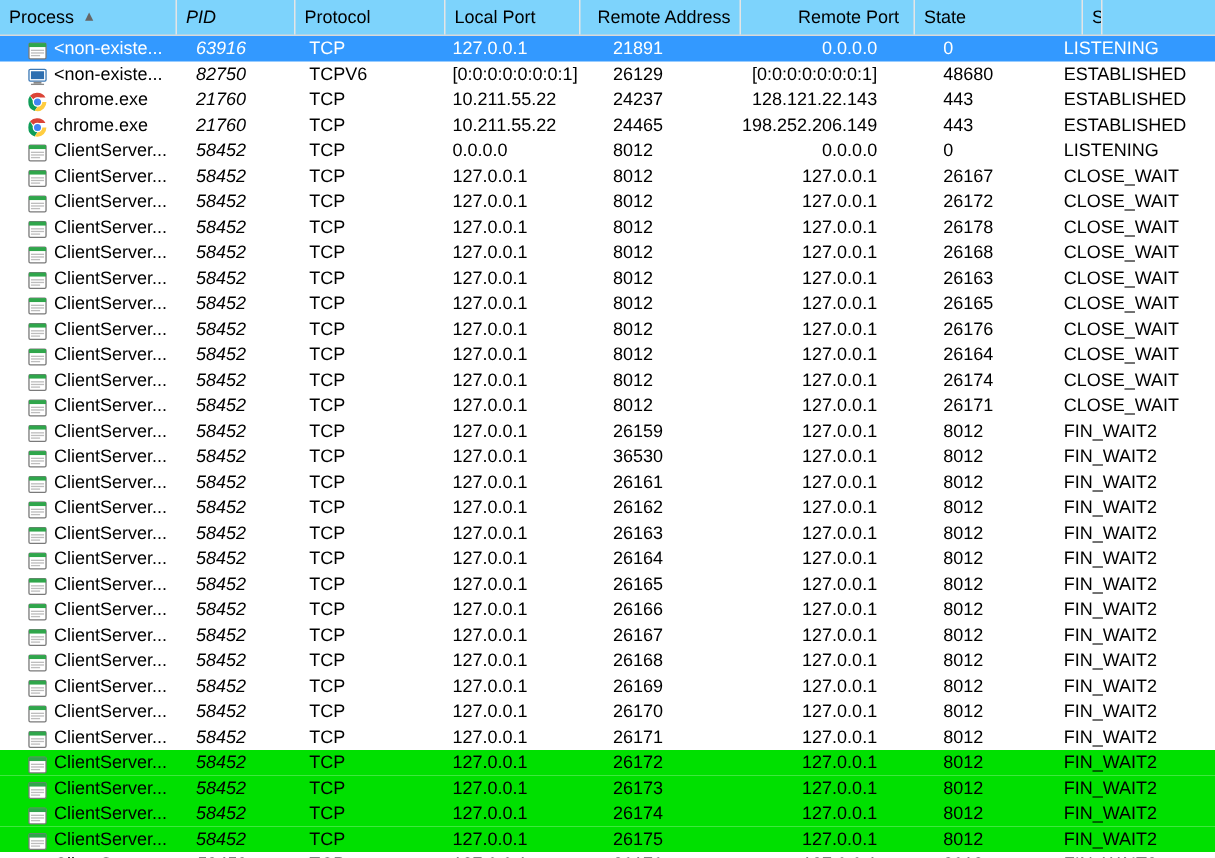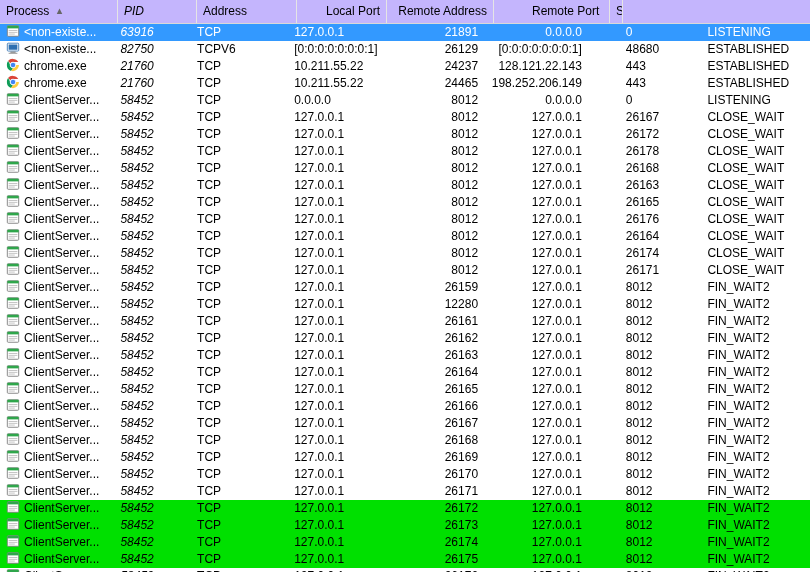--- a/index.html
+++ b/index.html
@@ -11,21 +11,21 @@
     background: #fff;
     width: 810px;
     height: 572px;
     overflow: hidden;
   }
   .header {
     display: flex;
     height: 24px;
     border-bottom: 1px solid #d9d9d9;
     user-select: none;
-    background: #c4b5fd;
+    background: #7dd3fc;
   }
   .hcell {
     position: relative;
     padding: 4px 6px 3px 6px;
     border-right: 1px solid #e5e5e5;
     white-space: nowrap;
     overflow: hidden;
     text-overflow: ellipsis;
   }
   .sort-caret {
@@ -53,57 +53,59 @@
     background: #00e000;
     color: #000;
   }
   .cell {
     padding: 0 6px;
     overflow: hidden;
     text-overflow: ellipsis;
   }
   .cell.first {
     display: flex;
-    align-items: flex-start;
+    align-items: flex-end;
     gap: 4px;
     padding-left: 6px;
+    margin-left: 12px;
   }
   .icon {
     width: 14px;
     height: 14px;
     display: inline-flex;
     align-items: center;
     justify-content: center;
     flex: 0 0 auto;
   }
   .icon svg { width: 14px; height: 14px; display:block; }
   
   .c0 { width: 118px; }
   .c1 { width: 79px; font-style: italic; }
   .c2 { width: 100px; }
   .c3 { width: 112px; }
-  .c4 { width: 90px; text-align: right; }
+  .c4 { width: 90px; }
   .c5 { width: 107px; text-align: right; }
   .c6 { width: 84px; margin-left: 32px; }
   .c7 { width: 112px; }
   .c8 { width: 8px; }
 </style>
 </head>
 <body>
 
 <div class="header">
   <div class="hcell c0">
     <span>Process</span>
     <span class="sort-caret">▴</span>
   </div>
   <div class="hcell c1"><span>PID</span></div>
-  <div class="hcell c2"><span>Address</span></div>
+  <div class="hcell c2"><span>Protocol</span></div>
   <div class="hcell c4"><span>Local Port</span></div>
   <div class="hcell c5"><span>Remote Address</span></div>
   <div class="hcell c6"><span>Remote Port</span></div>
+  <div class="hcell c7"><span>State</span></div>
   <div class="hcell c8"><span>S</span></div>
 </div>
 
 <div class="rows" id="rows-container">
     <div class="row selected">
       <div class="cell first c0">
         <span class="icon">
           <svg viewBox="0 0 16 16">
             <rect x="1.5" y="2" width="13" height="12" rx="1" fill="#fff" stroke="#7a7a7a"></rect>
             <rect x="1.5" y="2" width="13" height="3" fill="#2fa64b"></rect>
@@ -447,21 +449,21 @@
             <rect x="3" y="7" width="10" height="1" fill="#bdbdbd"></rect>
             <rect x="3" y="9" width="10" height="1" fill="#bdbdbd"></rect>
             <rect x="3" y="11" width="7" height="1" fill="#bdbdbd"></rect>
           </svg>
         </span>
         <span>ClientServer...</span>
       </div>
       <div class="cell c1">58452</div>
       <div class="cell c2">TCP</div>
       <div class="cell c3">127.0.0.1</div>
-      <div class="cell c4">12280</div>
+      <div class="cell c4">36530</div>
       <div class="cell c5">127.0.0.1</div>
       <div class="cell c6">8012</div>
       <div class="cell c7">FIN_WAIT2</div>
     </div>
     <div class="row">
       <div class="cell first c0">
         <span class="icon">
           <svg viewBox="0 0 16 16">
             <rect x="1.5" y="2" width="13" height="12" rx="1" fill="#fff" stroke="#7a7a7a"></rect>
             <rect x="1.5" y="2" width="13" height="3" fill="#2fa64b"></rect>

